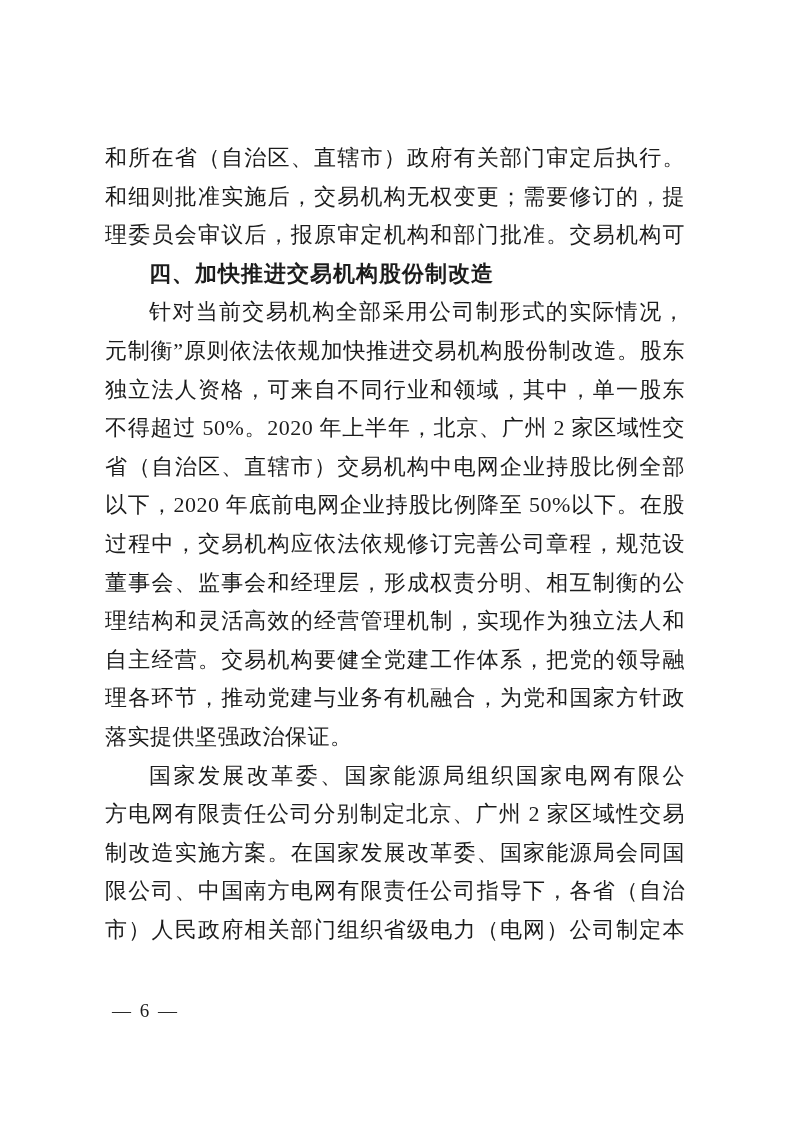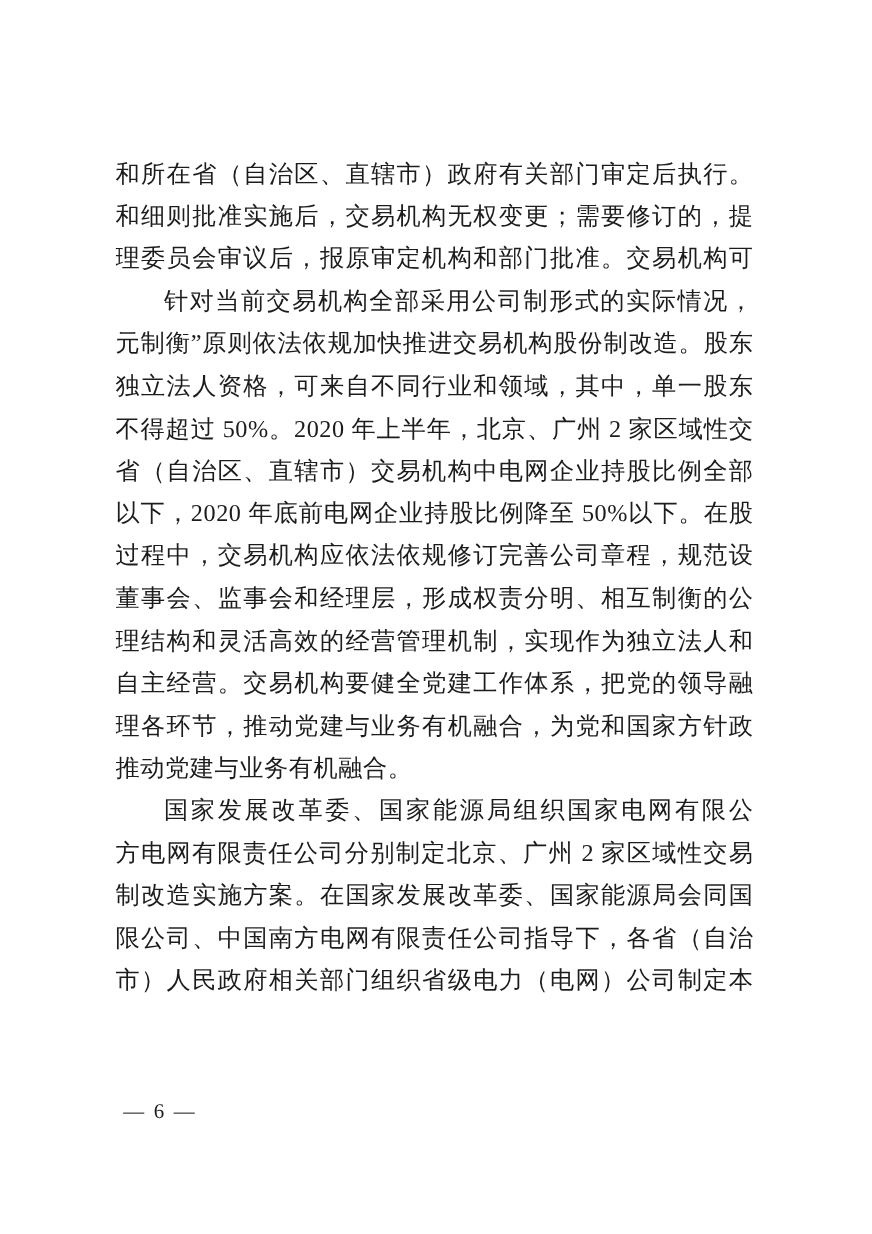--- a/index.html
+++ b/index.html
@@ -58,34 +58,35 @@
 <div class="page">
 
   <div class="content">
 
     <div>
       <div class="line">和所在省（自治区、直辖市）政府有关部门审定后执行。交易规则</div>
       <div class="line">和细则批准实施后，交易机构无权变更；需要修订的，提请市场管</div>
       <div class="line">理委员会审议后，报原审定机构和部门批准。交易机构可结合业务</div>
     </div>
 
+    <div class="line heading">四、加快推进交易机构股份制改造</div>
 
     <div>
       <div class="line indent">针对当前交易机构全部采用公司制形式的实际情况，按照“多</div>
       <div class="line">元制衡”原则依法依规加快推进交易机构股份制改造。股东应具备</div>
       <div class="line">独立法人资格，可来自不同行业和领域，其中，单一股东持股比例</div>
       <div class="line">不得超过 50%。2020 年上半年，北京、广州 2 家区域性交易机构和</div>
       <div class="line">省（自治区、直辖市）交易机构中电网企业持股比例全部降至 80%</div>
       <div class="line">以下，2020 年底前电网企业持股比例降至 50%以下。在股份制改造</div>
       <div class="line">过程中，交易机构应依法依规修订完善公司章程，规范设立股东会、</div>
       <div class="line">董事会、监事会和经理层，形成权责分明、相互制衡的公司法人治</div>
       <div class="line">理结构和灵活高效的经营管理机制，实现作为独立法人和市场主体</div>
       <div class="line">自主经营。交易机构要健全党建工作体系，把党的领导融入公司治</div>
       <div class="line">理各环节，推动党建与业务有机融合，为党和国家方针政策的贯彻</div>
-      <div class="line para-end">推动党建与业务有机融合。</div>
+      <div class="line para-end">落实提供坚强政治保证。</div>
     </div>
 
     <div>
       <div class="line indent">国家发展改革委、国家能源局组织国家电网有限公司、中国南</div>
       <div class="line">方电网有限责任公司分别制定北京、广州 2 家区域性交易机构股份</div>
       <div class="line">制改造实施方案。在国家发展改革委、国家能源局会同国家电网有</div>
       <div class="line">限公司、中国南方电网有限责任公司指导下，各省（自治区、直辖</div>
       <div class="line">市）人民政府相关部门组织省级电力（电网）公司制定本地交易机</div>
     </div>
 

